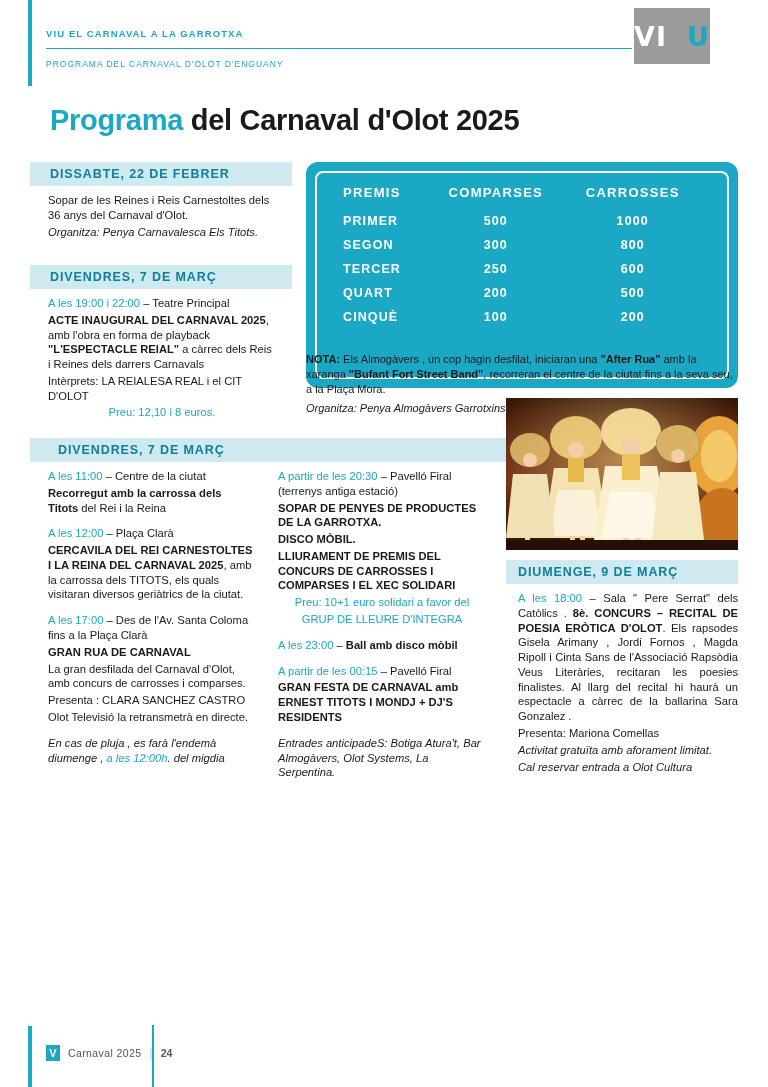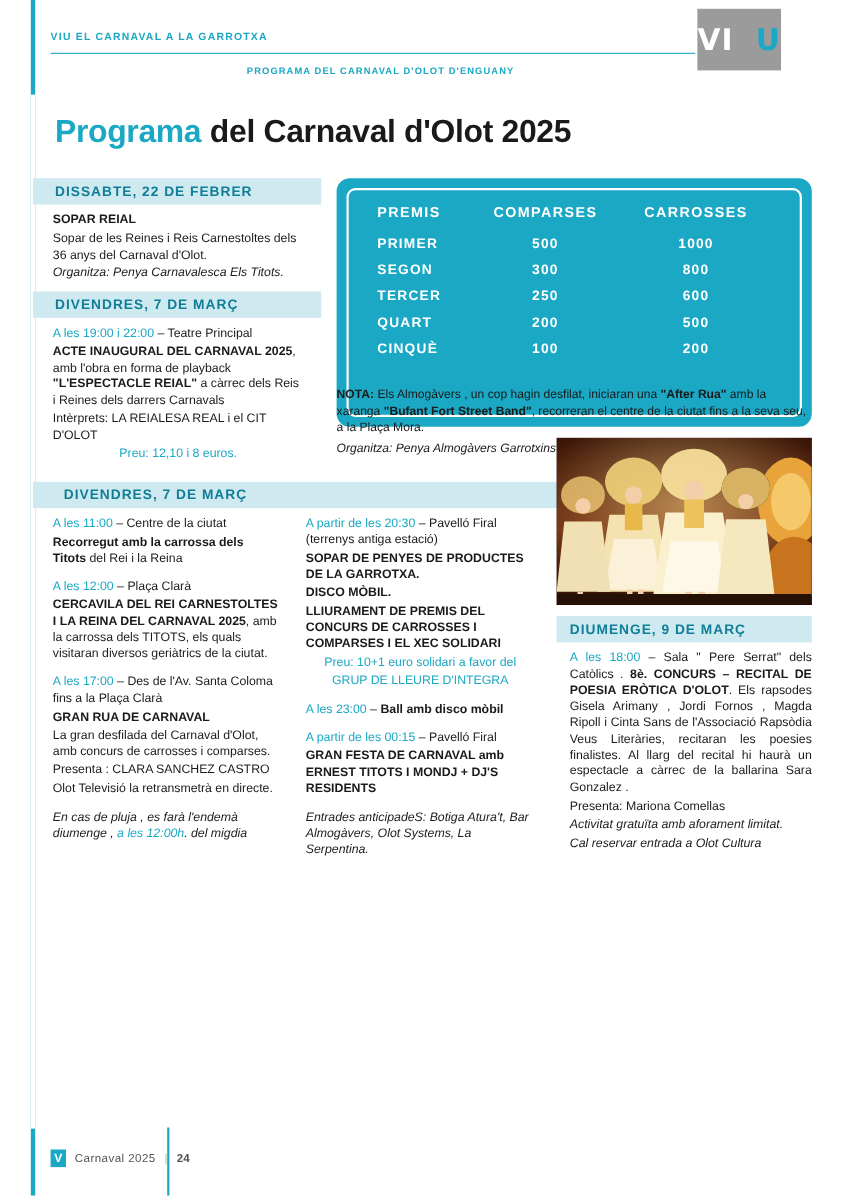--- a/index.html
+++ b/index.html
@@ -27,22 +27,22 @@
   }
   .hdr-line1 {
     font-size:9.5px; font-weight:bold; letter-spacing:1.1px;
     color:#1aa8c4; text-transform:uppercase;
   }
   .hdr-rule {
     margin-top:9px; height:1px; background:#1aa8c4; width:586px;
   }
   .hdr-line2 {
     margin-top:10px;
-    font-size:8.5px; font-weight:bold; letter-spacing:1px;
-    color:#1aa8c4; text-transform:uppercase;text-align:center;
+    font-size:8.5px; font-weight:normal; letter-spacing:1px;
+    color:#1aa8c4; text-transform:uppercase;
   }
   .logo {
     position:absolute; right:58px; top:8px; width:76px; height:56px;
     background:#9b9b9b; color:#ffffff;
     font-size:27px; font-weight:bold; letter-spacing:1px;
     display:flex; align-items:center; justify-content:space-between;
     font-family:"DejaVu Sans", sans-serif;
   }
   .logo .u { color:#1aa8c4; }
   
@@ -151,21 +151,20 @@
     <span class="u">U</span>
 </div>
 
 <div class="page-title">
   <span class="accent">Programa</span><span> del Carnaval d'Olot 2025</span>
 </div>
 
 <div class="colA" style="top:162px;">
   <div class="bar">DISSABTE, 22 DE FEBRER</div>
   <div class="blk">
-    <p class="b">SOPAR REIAL</p>
     <p>Sopar de les Reines i Reis Carnestoltes dels 36 anys del Carnaval d'Olot.</p>
     <p class="i">Organitza: Penya Carnavalesca Els Titots.</p>
   </div>
 </div>
 
 <div class="colA" style="top:265px;">
   <div class="bar">DIVENDRES, 7 DE MARÇ</div>
   <div class="blk">
     <p>
       <span class="teal">A les 19:00 i 22:00</span>

